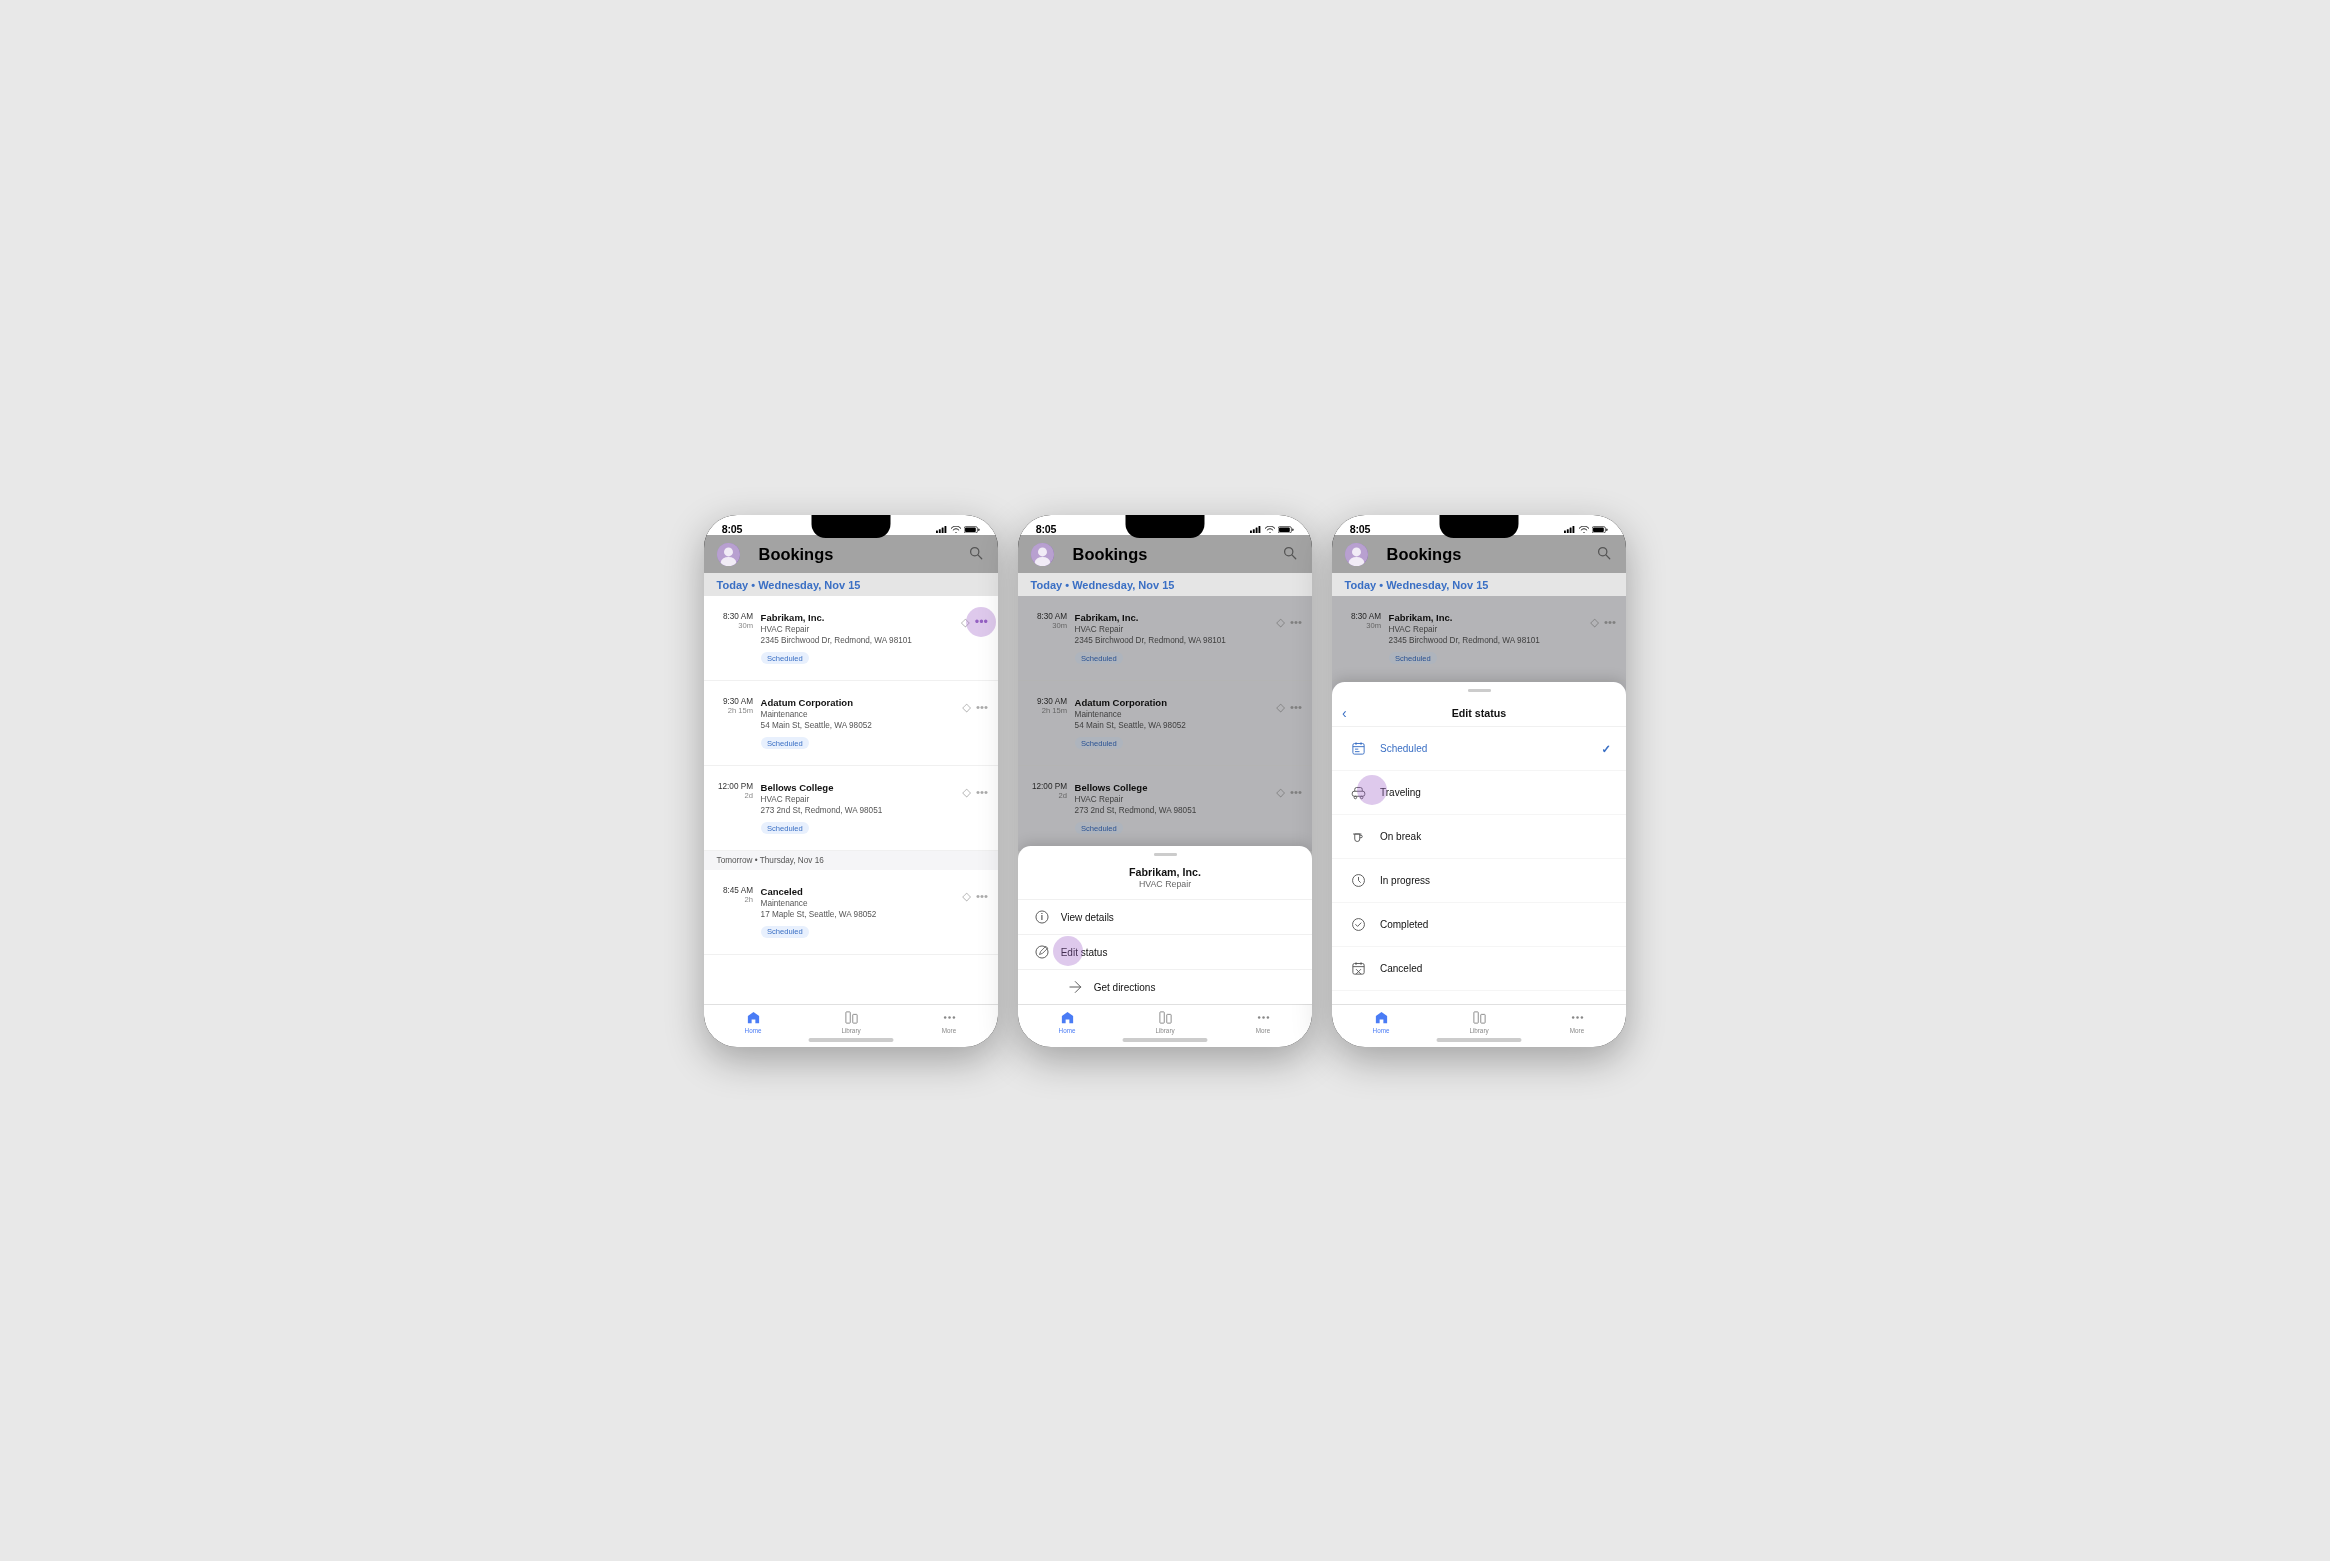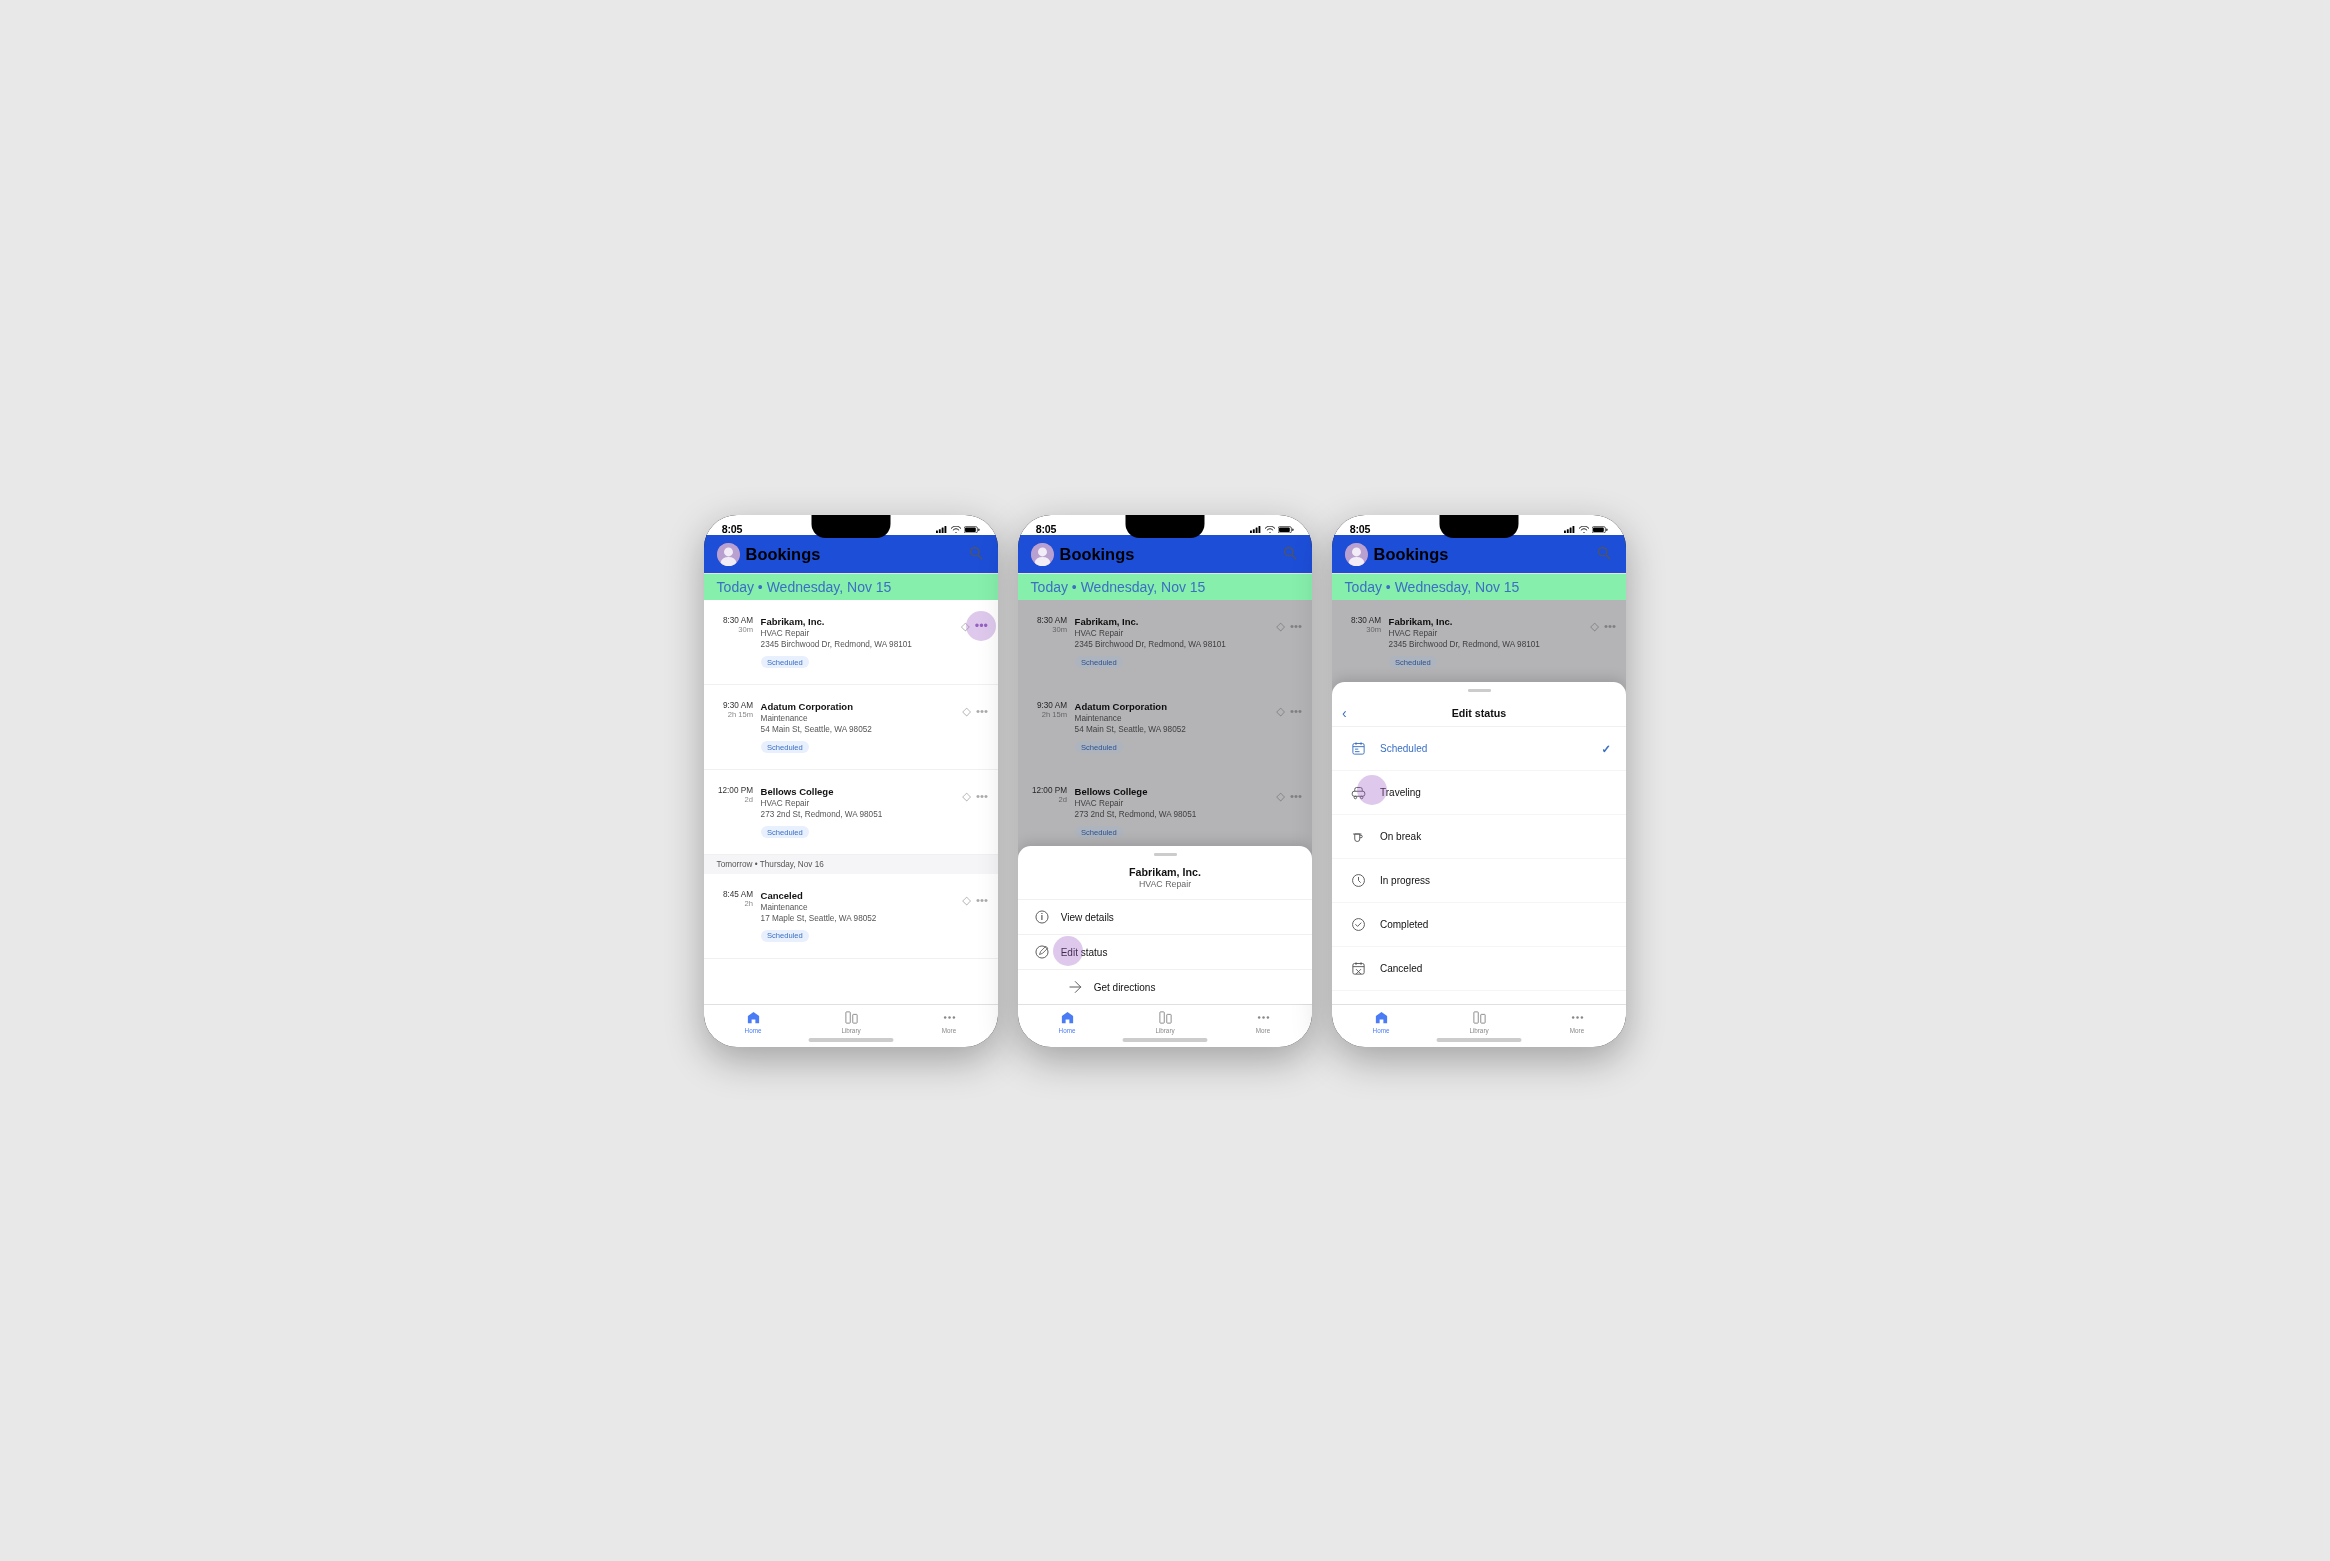--- a/index.html
+++ b/index.html
@@ -55,25 +55,25 @@
     .status-icons {
       display: flex;
       align-items: center;
       gap: 3.8px;
       color: #000;
     }
     .status-icons svg { display: block; }
 
     
     .app-header {
-      background: #1d4ed8;
+      background: #a3a3a3;
       padding: 7.6px 12.6px 7.6px;
       display: flex;
       align-items: center;
-      gap: 6px;
+      gap: 19px;
       border-bottom: 0.6px solid #e5e5e5;
     }
     .app-header .avatar {
       width: 23px; height: 23px;
       background: linear-gradient(135deg, #b8a0d8, #8060b0);
       border-radius: 50%;
       display: flex; align-items: center; justify-content: center;
       color: #fff; font-size: 8.8px; font-weight: 600;
       overflow: hidden;
       flex-shrink: 0;
@@ -84,25 +84,25 @@
       color: #000;
       flex: 1;
     }
     .app-header .search-btn {
       color: #555;
       padding: 2.5px;
     }
 
     
     .date-header {
-      background: #86efac;
+      background: #e5e5e5;
       padding: 5px 12.6px;
-      font-size: 14px;
+      font-size: 11px;
       color: #3a6fc4;
-      font-weight: 400;
+      font-weight: 700;
     }
 
     
     .bookings-list {
       flex: 1;
       overflow-y: auto;
       background: #fff;
     }
     .bookings-list::-webkit-scrollbar { display: none; }
 

